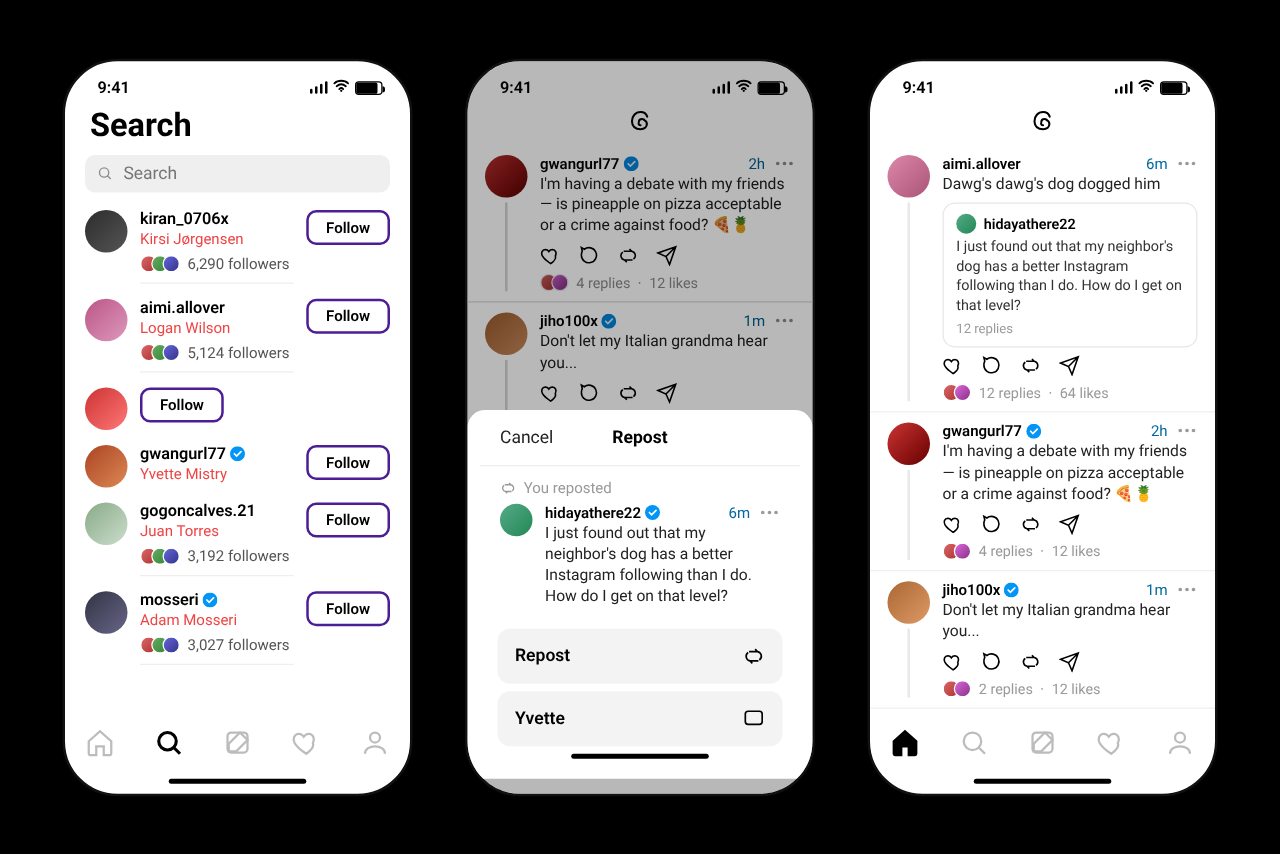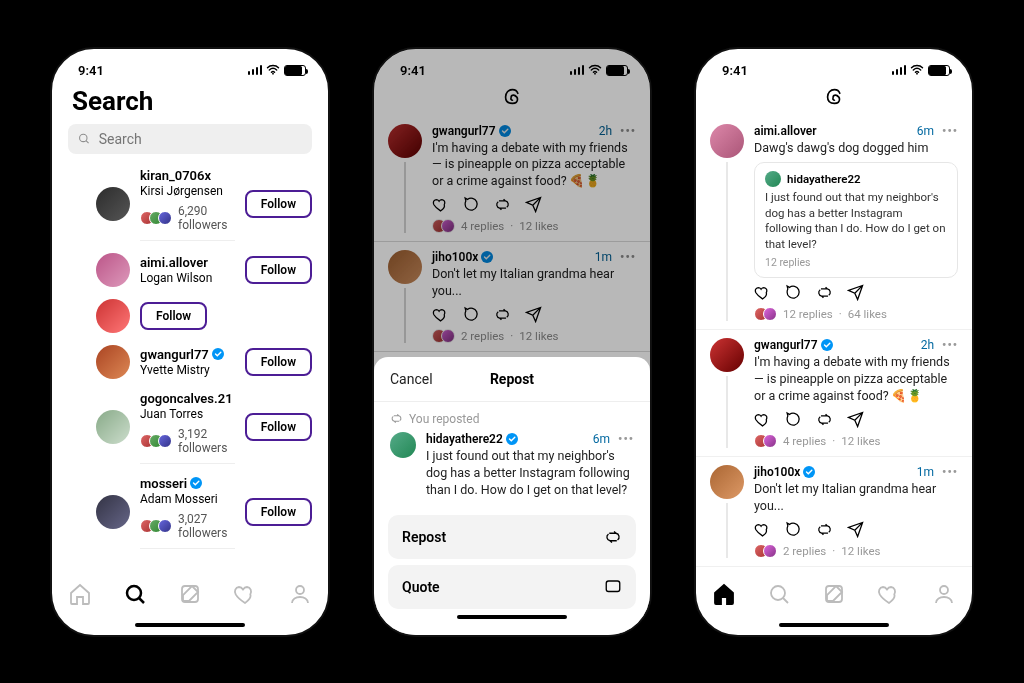--- a/index.html
+++ b/index.html
@@ -22,31 +22,31 @@
   .battery::after { content:""; position:absolute; right:-3px; top:3px; width:2px; height:5px; background:#000; border-radius:0 2px 2px 0;}
   .battery .fill { background:#000; height:100%; width: 85%; border-radius:1.5px; }
   .scroll { flex:1; overflow: hidden; }
   .page-title { font-size: 26px; font-weight: 700; padding: 4px 20px 8px; }
   .search-box {
     margin: 0 16px 6px; background: #efefef; border-radius: 8px;
     display: flex; align-items: center; padding: 7px 10px; gap: 8px;
   }
   .search-box svg { width: 14px; height: 14px; fill: #8e8e8e; }
   .search-box input { border: none; background: transparent; outline: none; font-size: 14px; color: #8e8e8e; width: 100%; }
-  .user-row { display: flex; align-items: center; padding: 8px 16px 4px; gap: 10px; margin-left: 28px; }
+  .user-row { display: flex; align-items: flex-start; padding: 8px 16px 4px; gap: 10px; }
   .avatar { width: 34px; height: 34px; border-radius: 50%; flex-shrink: 0; background: linear-gradient(135deg,#888,#bbb); position: relative; overflow:hidden;}
   .avatar.sm { width: 26px; height: 26px; }
   .avatar-stack { display: flex; }
   .avatar-stack .mini { width:14px; height:14px; border-radius:50%; border:1.5px solid #fff; margin-left:-5px; }
   .avatar-stack .mini:first-child { margin-left:0; }
   .mini.a{background:linear-gradient(135deg,#d66,#a33)}.mini.b{background:linear-gradient(135deg,#6a6,#383)}.mini.c{background:linear-gradient(135deg,#66d,#338)}.mini.d{background:linear-gradient(135deg,#d6d,#838)}
   .user-info { flex:1; min-width:0; }
   .user-line1 { display:flex; align-items:center; gap:3px; font-size:13px; font-weight:600; }
   .verified { width:12px; height:12px; }
-  .user-line2 { font-size: 12px; color:#000000; margin-top:1px; }
+  .user-line2 { font-size: 12px; color:#ef4444; margin-top:1px; }
   .user-meta { display:flex; align-items:center; gap:6px; margin-top:6px; font-size:12px; color:#555; border-bottom:1px solid #eee; padding-bottom:8px;}
   .follow-btn { border:2px solid #4c1d95; border-radius:8px; padding:5px 14px; font-size:12px; font-weight:600; background:#fff;}
   .tab-bar { height:50px; display:flex; justify-content:space-around; align-items:center; border-top:0px solid #eee; }
   .tab-bar .ico { width:24px; height:24px; stroke:#bcbcbc; fill:none; stroke-width:1.8; }
   .tab-bar .ico.active { stroke:#000; fill:#000; }
   .home-ind { width:110px; height:4px; background:#000; border-radius:4px; margin:4px auto 8px; }
   .logo-row { display:flex; justify-content:center; padding:4px 0 8px; }
   .threads-logo { width:22px; height:22px; }
   .post { display:flex; padding:8px 14px 4px; gap:10px; border-bottom:1px solid #f0f0f0; }
   .post-body { flex:1; min-width:0; }
@@ -54,21 +54,21 @@
   .post-head .uname { font-weight:600; margin-right:3px;}
   .post-head .time { color:#0369a1; margin-left:auto; margin-right:8px;}
   .post-head .dots { color:#999; font-weight:700; letter-spacing:1px;}
   .post-text { font-size:12.5px; line-height:1.35; margin-top:2px; color:#222;}
   .post-actions { display:flex; gap:14px; margin-top:6px; }
   .post-actions svg { width:17px; height:17px; stroke:#000; fill:none; stroke-width:1.8;}
   .post-stats { display:flex; align-items:center; gap:6px; font-size:11.5px; color:#999; margin-top:6px; margin-bottom:4px;}
   .rail { width:34px; display:flex; flex-direction:column; align-items:center;}
   .rail .line { width:2px; flex:1; background:#e8e8e8; margin:4px 0; }
   .overlay { position:absolute; inset:0; background:rgba(0,0,0,0.28); }
-  .sheet { position:absolute; bottom:0; left:0; right:0; background:#fff; border-radius:14px 14px 0 0; padding:0 0 8px; }
+  .sheet { position:absolute; bottom:12px; left:0; right:0; background:#fff; border-radius:14px 14px 0 0; padding:0 10px 8px; }
   .sheet-head { display:flex; align-items:center; justify-content:center; position:relative; padding:14px 0; border-bottom:1px solid #eee;}
   .sheet-head .title { font-weight:700; font-size:14px;}
   .sheet-head .cancel { position:absolute; left:16px; font-size:14px; color:#222;}
   .reposted-label { display:flex; align-items:center; gap:6px; color:#999; font-size:12px; padding:10px 16px 0;}
   .reposted-label svg { width:13px;height:13px; stroke:#999; fill:none; stroke-width:2;}
   .sheet-post { display:flex; gap:10px; padding:6px 16px 10px; }
   .sheet-btn { margin:6px 14px; background:#f3f3f3; border-radius:10px; padding:13px 14px; display:flex; align-items:center; justify-content:space-between; font-size:14px; font-weight:600;}
   .sheet-btn svg { width:18px; height:18px; stroke:#000; fill:none; stroke-width:1.8;}
   .quote-card { border:1px solid #e6e6e6; border-radius:10px; padding:8px 10px; margin-top:6px;}
   .quote-card .q-head { display:flex; align-items:center; gap:6px; font-size:11.5px; font-weight:600;}
@@ -185,20 +185,28 @@
     <button class="follow-btn">Follow</button>
       </div>
       <div class="user-row">
     <div class="avatar av2"></div>
     <div class="user-info">
       <div class="user-line1">
         <span>aimi.allover</span>
 
       </div>
       <div class="user-line2">Logan Wilson</div>
+      <div class="user-meta">
+        <span class="avatar-stack">
+              <span class="mini a"></span>
+              <span class="mini b"></span>
+              <span class="mini c"></span>
+            </span>
+        <span>5,124 followers</span>
+      </div>
     </div>
     <button class="follow-btn">Follow</button>
       </div>
       <div class="user-row">
     <div class="avatar av3"></div>
     <button class="follow-btn">Follow</button>
       </div>
       <div class="user-row">
     <div class="avatar av4"></div>
     <div class="user-info">
@@ -440,21 +448,21 @@
         <div class="post-text">I just found out that my neighbor's dog has a better Instagram following than I do. How do I get on that level?</div>
       </div>
     </div>
     <div class="sheet-btn">
       <span>Repost</span>
       <svg viewBox="0 0 24 24">
           <use href="#i-repost"></use>
         </svg>
     </div>
     <div class="sheet-btn">
-      <span>Quote</span>
+      <span>Yvette</span>
       <svg viewBox="0 0 24 24">
           <use href="#i-quote"></use>
         </svg>
     </div>
     <div class="home-ind"></div>
   </div>
 </div>
 
 <div class="phone">
   <div class="status-bar">

